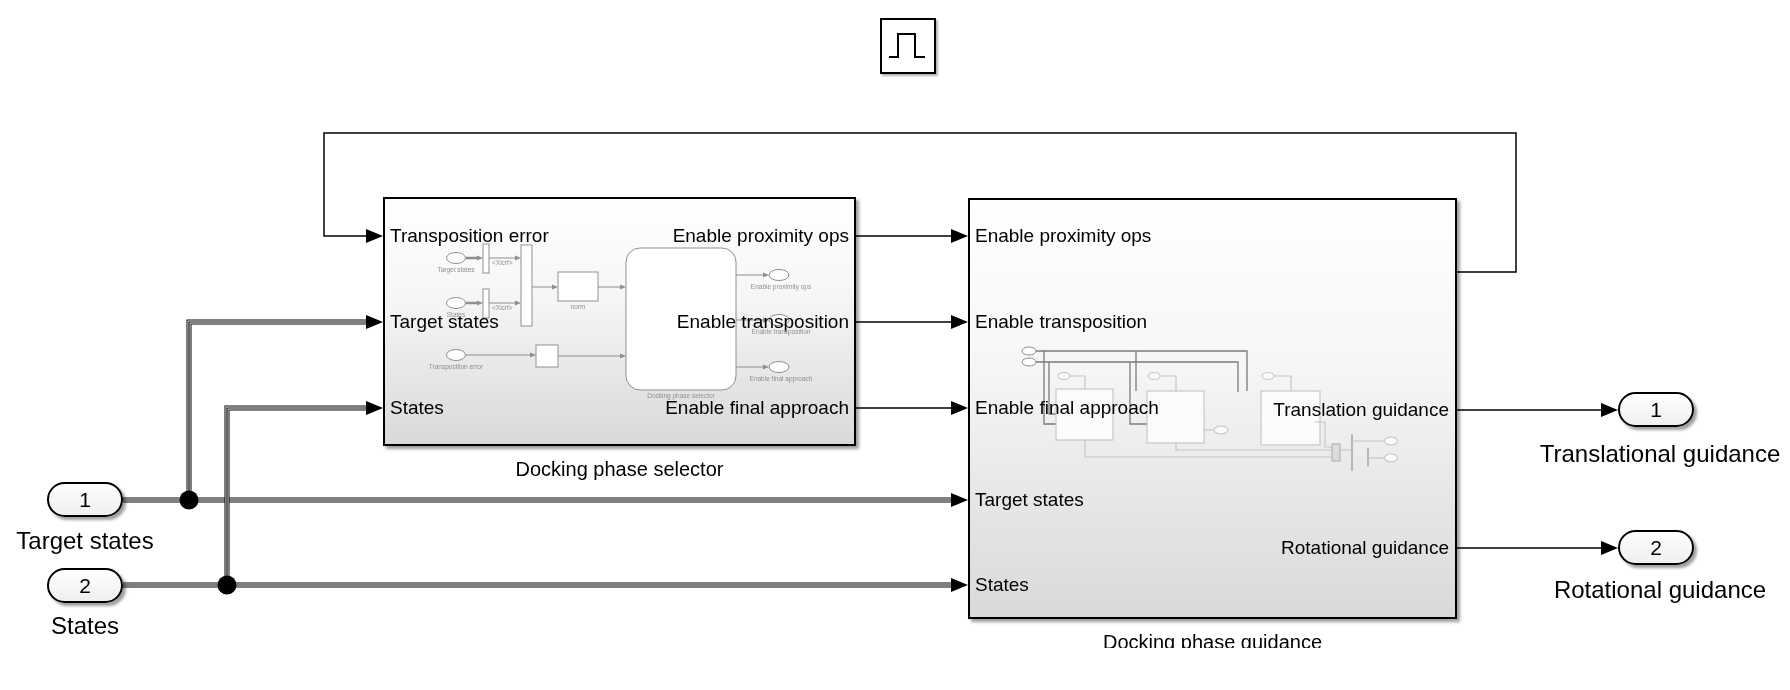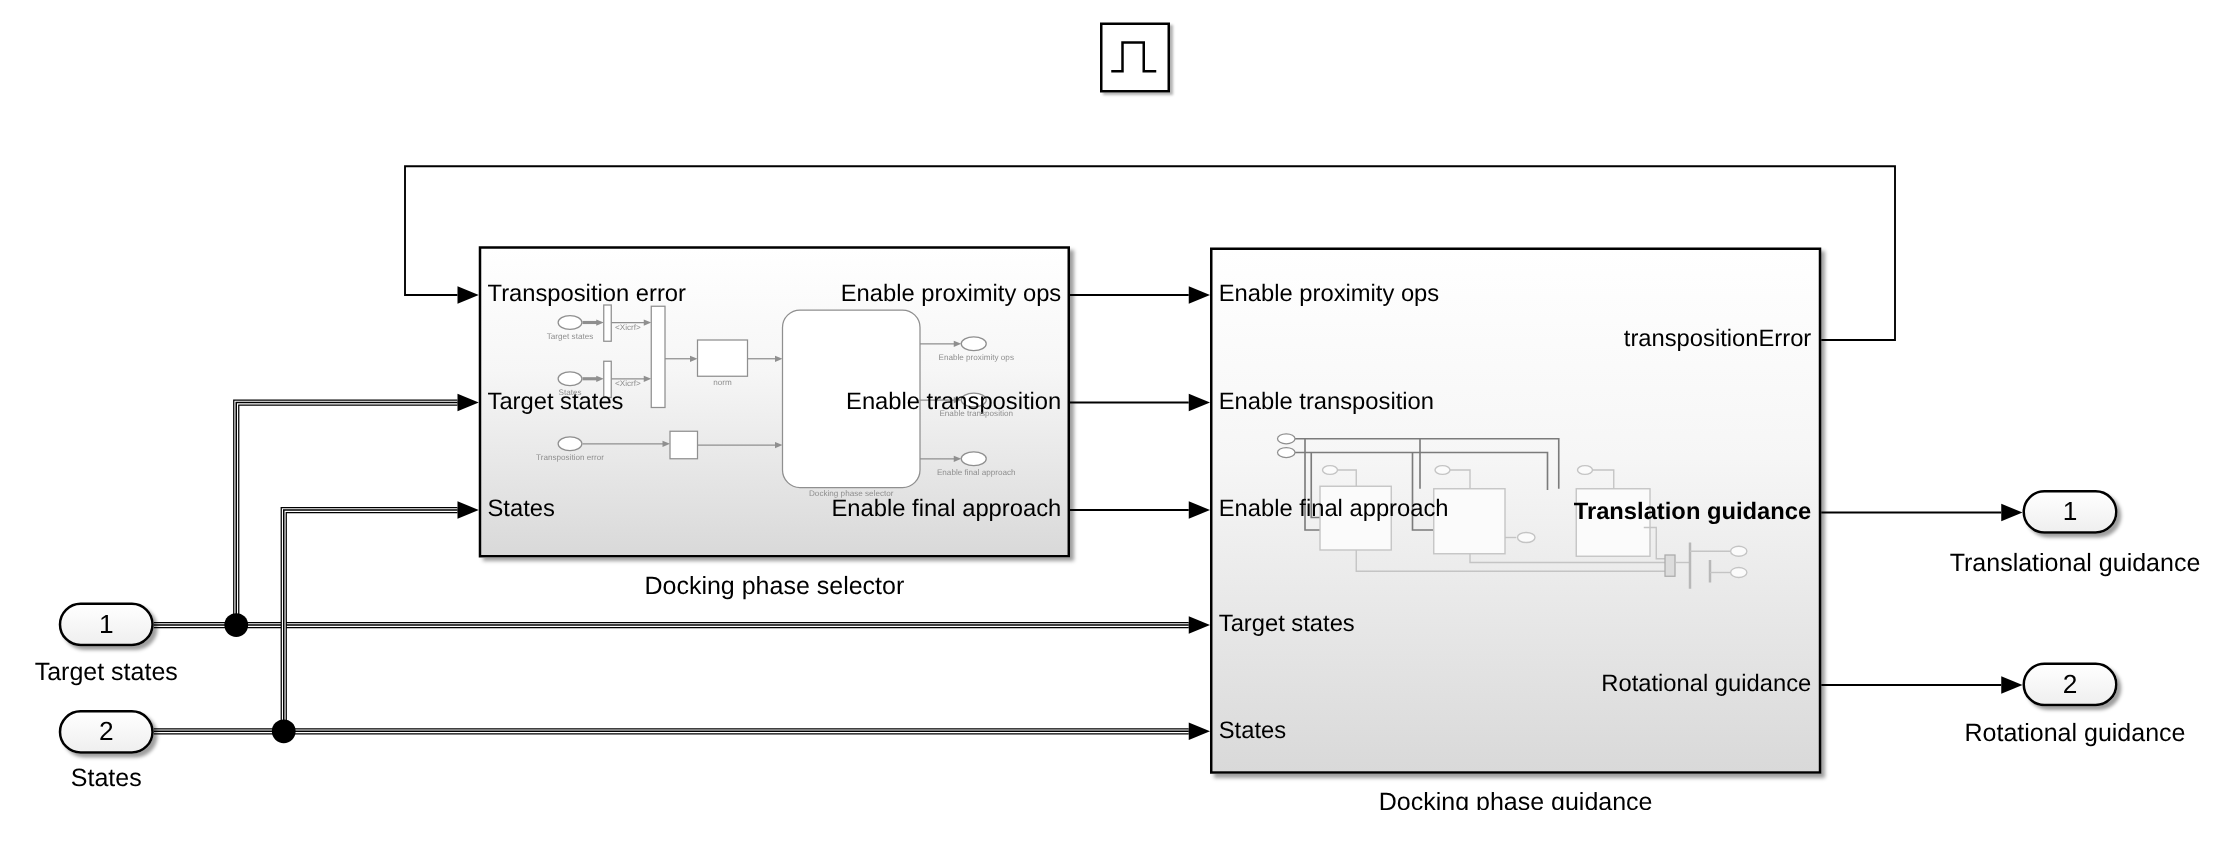--- a/index.html
+++ b/index.html
@@ -6,21 +6,21 @@
   html,body{margin:0;padding:0;background:#ffffff;}
   .canvas{position:relative;width:1790px;height:648px;background:#ffffff;overflow:hidden;
           font-family:"Liberation Sans", sans-serif;color:#000;}
   .layer{position:absolute;left:0;top:0;width:1790px;height:690px;}
   .block{position:absolute;box-sizing:border-box;border:2px solid #000;
          background:linear-gradient(180deg,#ffffff 0%,#f6f6f6 40%,#d9d9d9 100%);
          box-shadow:3px 3px 3px rgba(0,0,0,0.38);}
   .plabel{position:absolute;font-size:19px;height:24px;line-height:24px;white-space:nowrap;}
   .plabel.out{text-align:right;}
   .caption{position:absolute;font-size:20px;text-align:center;white-space:nowrap;}
-  .extlabel{position:absolute;font-size:20px;text-align:center;white-space:nowrap;}
+  .extlabel{position:absolute;font-size:24px;text-align:center;white-space:nowrap;}
   .oval{position:absolute;box-sizing:border-box;width:76px;height:35px;border:2px solid #000;
         border-radius:17.5px;background:linear-gradient(180deg,#ffffff,#efefef);
         box-shadow:3px 3px 3px rgba(0,0,0,0.38);
         text-align:center;font-size:21px;line-height:31px;}
   .pulse{position:absolute;box-sizing:border-box;width:56px;height:56px;border:2.5px solid #000;
          background:#fff;box-shadow:2px 2px 2px rgba(0,0,0,0.3);}
   .tlabel{position:absolute;font-size:6.5px;line-height:8px;color:#8f8f8f;text-align:center;white-space:nowrap;}
   .tlabel.la{text-align:left;}
   
   .thin{stroke:#000;stroke-width:1.5;fill:none;}
@@ -192,22 +192,21 @@
   <div class="tlabel" style="left:621px;top:392px;width:120px;">Docking phase selector</div>
   <div class="tlabel" style="left:721px;top:283px;width:120px;">Enable proximity ops</div>
   <div class="tlabel" style="left:721px;top:328px;width:120px;">Enable transposition</div>
   <div class="tlabel" style="left:721px;top:375px;width:120px;">Enable final approach</div>
 
   <div class="plabel" style="left:975px;top:224px;">Enable proximity ops</div>
   <div class="plabel" style="left:975px;top:310px;">Enable transposition</div>
   <div class="plabel" style="left:975px;top:396px;">Enable final approach</div>
   <div class="plabel" style="left:975px;top:488px;">Target states</div>
   <div class="plabel" style="left:975px;top:573px;">States</div>
-  <div class="plabel out" style="left:972px;top:260px;width:477px;">transpositionError</div>
-  <div class="plabel out" style="left:972px;top:398px;width:477px;font-weight:bold;">Translation guidance</div>
+  <div class="plabel out" style="left:972px;top:398px;width:477px;">Translation guidance</div>
   <div class="plabel out" style="left:972px;top:536px;width:477px;">Rotational guidance</div>
 
   <div class="caption" style="left:383px;top:458px;width:473px;">Docking phase selector</div>
   <div class="caption" style="left:968px;top:631px;width:489px;text-align:center;">Docking phase guidance</div>
 
   <div class="oval" style="left:47px;top:482px;">
     <span>1</span>
   </div>
   <div class="extlabel" style="left:5px;top:527px;width:160px;">Target states</div>
   <div class="oval" style="left:47px;top:568px;">

